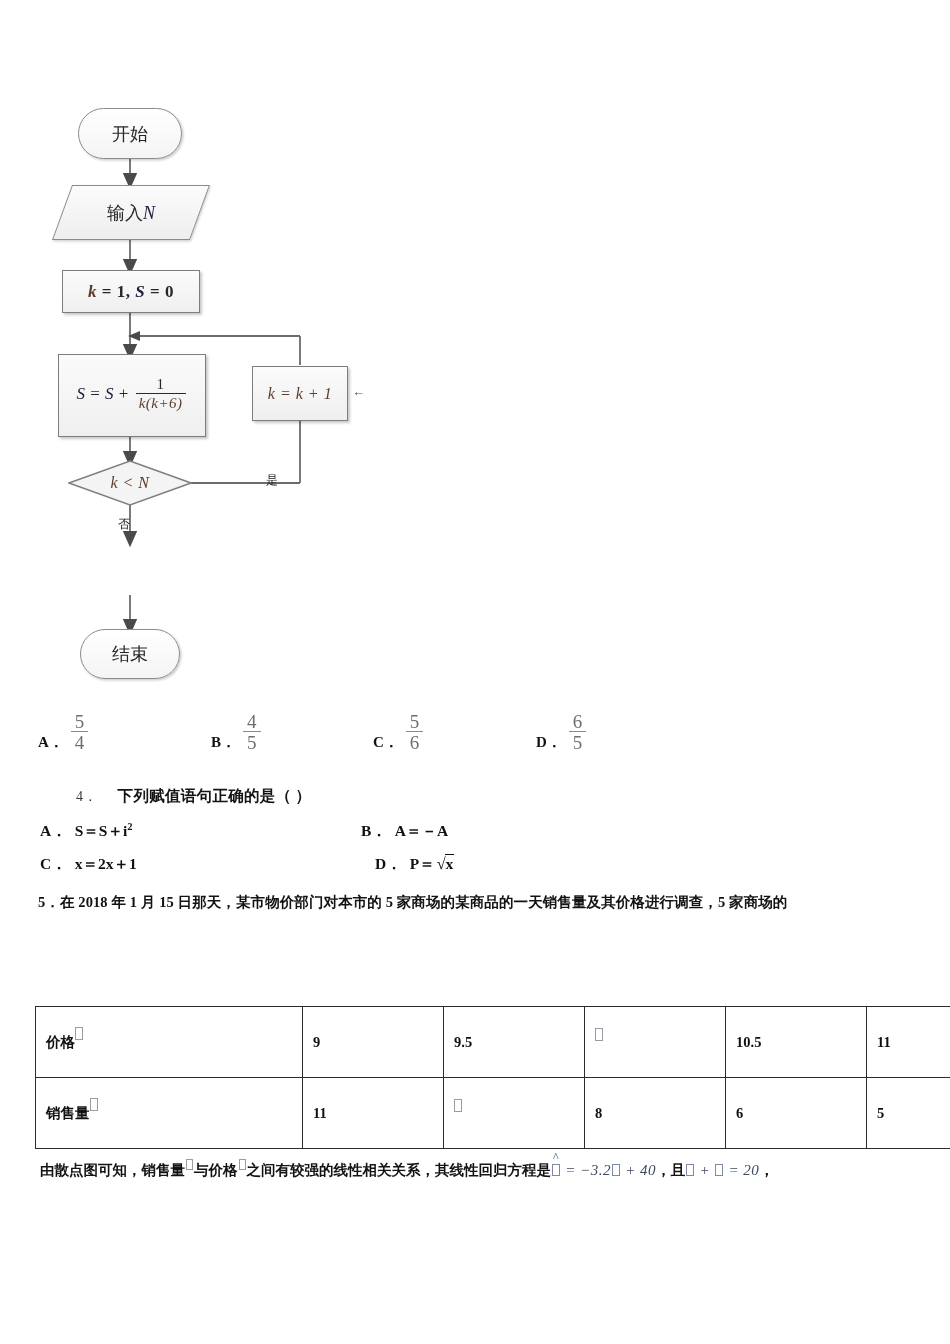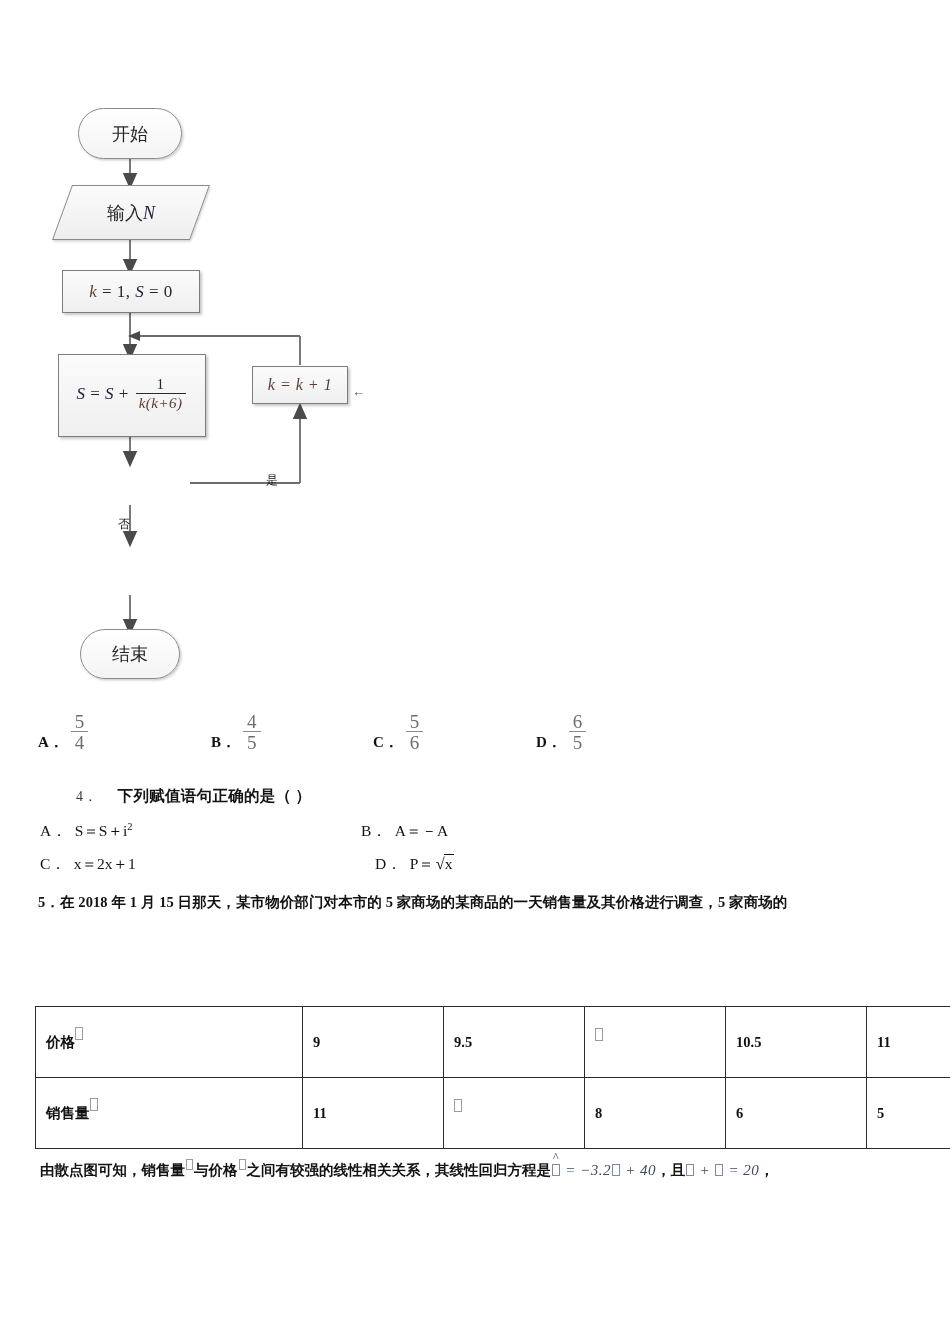--- a/index.html
+++ b/index.html
@@ -176,21 +176,21 @@
     font-size: 14px;
     color: #3a3a3a;
     margin-right: 20px;
   }
   .q4-opts {
     position: relative;
     margin-top: 14px;
   }
   .q4-opt {
     position: absolute;
-    font-weight: normal;
+    font-weight: bold;
     font-size: 15.5px;
     color: #111;
     white-space: nowrap;
   }
   .q4-opt .lab { margin-right: 8px; }
   sup.sq { font-size: 0.68em; vertical-align: super; }
   .sqrt {
     display: inline-block;
     position: relative;
     padding-left: 2px;
@@ -350,21 +350,21 @@
 
   <div class="fc-shape fc-para" style="left:62px; top:185px; width:138px; height:55px;">
     <span class="para-bg"></span>
     <span class="para-txt"><span>输入</span><span class="math-n">N</span></span>
   </div>
 
   <div class="fc-shape fc-oval" style="left:78px; top:108px; width:104px; height:51px;">
     <span>开始</span>
   </div>
 
-  <div class="fc-shape fc-rect" style="left:62px; top:270px; width:138px; height:43px;">
+  <div class="fc-shape fc-rect" style="left:62px; top:270px; width:138px; height:43px;font-weight:bold;">
     <span class="mathline">
       <span class="math-k">k</span>
       <span>= 1,</span>
       <span class="math-s">S</span>
       <span>= 0</span>
     </span>
   </div>
 
   <div class="fc-shape fc-rect" style="left:58px; top:354px; width:148px; height:83px;">
     <span class="mathline">
@@ -372,25 +372,33 @@
       <span>=</span>
       <span class="math-s">S</span>
       <span>+</span>
       <span class="frac">
         <span class="num">1</span>
         <span class="den math-k">k(k+6)</span>
       </span>
     </span>
   </div>
 
-  <div class="fc-shape fc-rect" style="left:252px; top:366px; width:96px; height:38px;">
+  <div class="fc-shape fc-rect" style="left:252px; top:366px; width:96px; height:55px;">
     <span class="mathline math-k" style="font-size:16px;">k = k + 1</span>
   </div>
   <span class="ret-arrow" style="left:352px; top:384px;">←</span>
 
+  <div class="fc-shape fc-diamond" style="left:68px; top:460px; width:124px; height:46px;">
+    <svg width="124" height="46" viewBox="0 0 124 46">
+      <polygon points="62,1 123,23 62,45 1,23" fill="#f4f4f4" stroke="#7f7f7f" stroke-width="1.4"></polygon>
+    </svg>
+    <span class="dia-txt mathline" style="font-size:16px;">
+      <span class="math-k">k &lt; N</span>
+    </span>
+  </div>
   <span class="edge-label" style="left:266px; top:472px;">是</span>
   <span class="edge-label" style="left:118px; top:516px;">否</span>
 
 
   <div class="fc-shape fc-oval" style="left:80px; top:629px; width:100px; height:50px;">
     <span>结束</span>
   </div>
 </div>
 
 <div id="opt-fractions">

